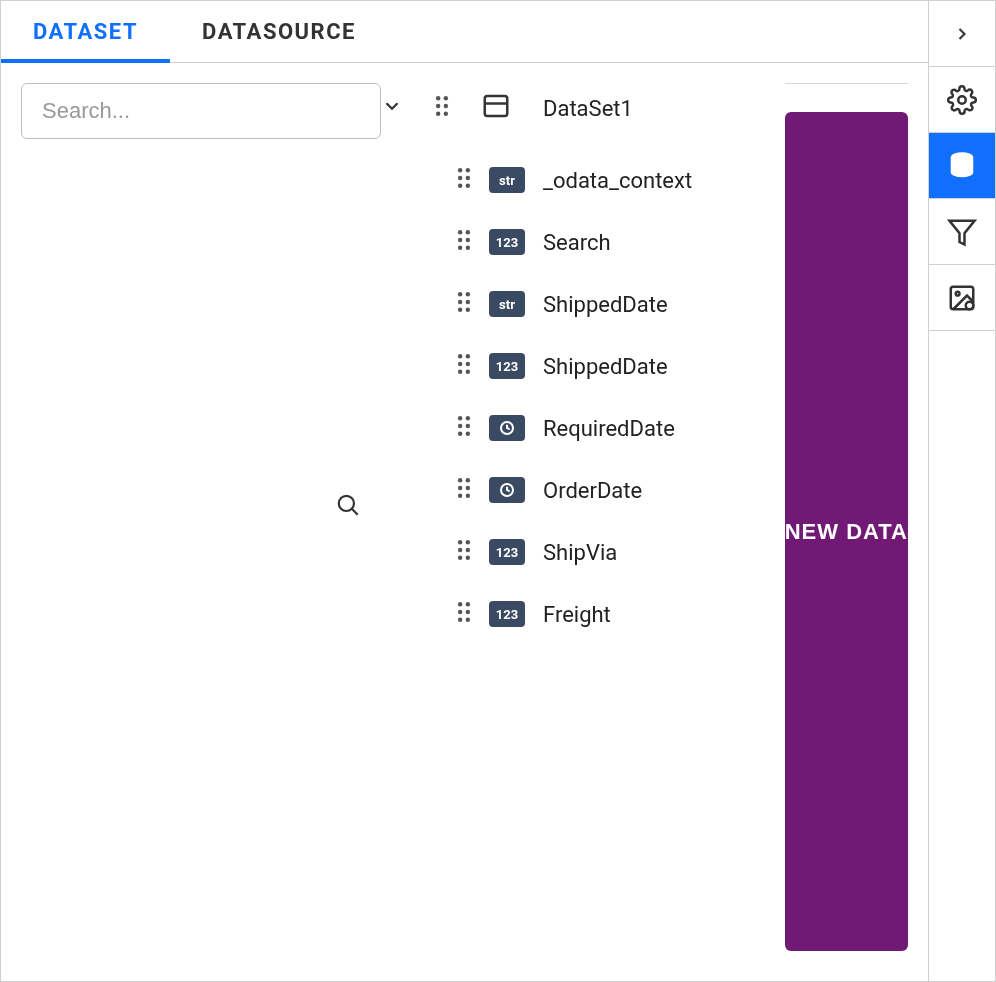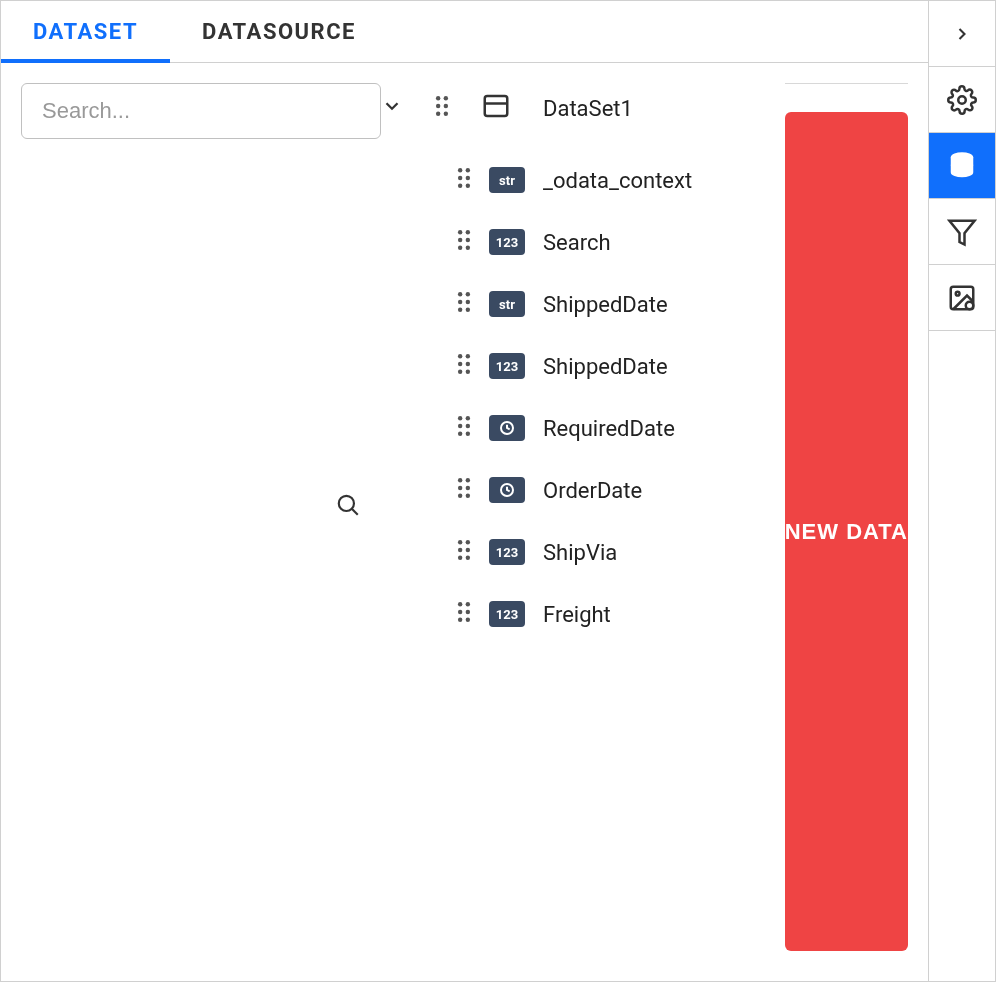--- a/index.html
+++ b/index.html
@@ -131,21 +131,21 @@
       padding-top: 28px;
       display: flex;
       gap: 70px;
       justify-content: center;
       padding-bottom: 10px;
     }
     .btn {
       flex: 1;
       max-width: 340px;
       padding: 18px 0;
-      background: #ef4444;
+      background: #701a75;
       color: #fff;
       border: none;
       border-radius: 6px;
       font-size: 22px;
       font-weight: 700;
       letter-spacing: 1px;
       cursor: pointer;
     }
     .side-rail {
       width: 66px;

